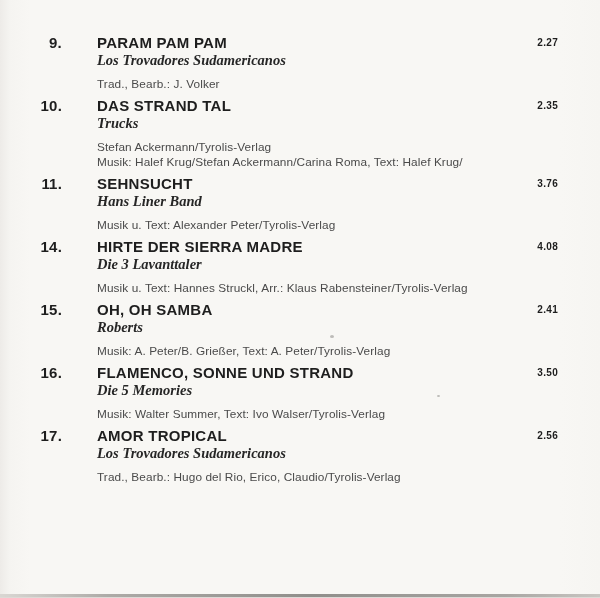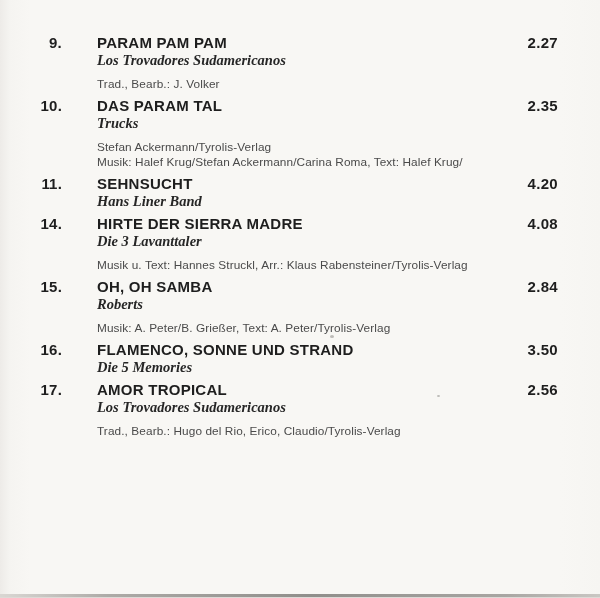--- a/index.html
+++ b/index.html
@@ -57,21 +57,21 @@
   .credits div{
     font-size:11.8px;
     line-height:15px;
     color:#4a4a4a;
     letter-spacing:.1px;
     white-space:nowrap;
   }
   .dur{
     flex:0 0 auto;
     font-weight:bold;
-    font-size:15px;
+    font-size:10px;
     line-height:19px;
     color:#1e1e1e;
     letter-spacing:.3px;
   }
   .scan-edge-bottom{
     position:absolute;
     left:0;right:0;bottom:1px;
     height:3px;
     background:linear-gradient(to right,
       #d6d3cf 0%, #a19e9a 18%, #8f8d89 35%, #7f7d79 52%,
@@ -107,37 +107,40 @@
       <div class="credits">
             <div>Trad., Bearb.: J. Volker</div>
           </div>
     </div>
     <div class="dur">2.27</div>
   </div>
 
   <div class="track">
     <div class="num">10.</div>
     <div class="main">
-      <div class="title">DAS PARAM TAL</div>
+      <div class="title">DAS STRAND TAL</div>
       <div class="artist">Trucks</div>
       <div class="credits">
             <div>Stefan Ackermann/Tyrolis-Verlag</div>
             <div>Musik: Halef Krug/Stefan Ackermann/Carina Roma, Text: Halef Krug/</div>
           </div>
     </div>
     <div class="dur">2.35</div>
   </div>
 
   <div class="track">
     <div class="num">11.</div>
     <div class="main">
       <div class="title">SEHNSUCHT</div>
       <div class="artist">Hans Liner Band</div>
+      <div class="credits">
+            <div>Musik u. Text: Alexander Peter/Tyrolis-Verlag</div>
+          </div>
     </div>
-    <div class="dur">4.20</div>
+    <div class="dur">3.76</div>
   </div>
 
 
 
   <div class="track">
     <div class="num">14.</div>
     <div class="main">
       <div class="title">HIRTE DER SIERRA MADRE</div>
       <div class="artist">Die 3 Lavanttaler</div>
       <div class="credits">
@@ -149,28 +152,31 @@
 
   <div class="track">
     <div class="num">15.</div>
     <div class="main">
       <div class="title">OH, OH SAMBA</div>
       <div class="artist">Roberts</div>
       <div class="credits">
             <div>Musik: A. Peter/B. Grießer, Text: A. Peter/Tyrolis-Verlag</div>
           </div>
     </div>
-    <div class="dur">2.84</div>
+    <div class="dur">2.41</div>
   </div>
 
   <div class="track">
     <div class="num">16.</div>
     <div class="main">
       <div class="title">FLAMENCO, SONNE UND STRAND</div>
       <div class="artist">Die 5 Memories</div>
+      <div class="credits">
+            <div>Musik: Walter Summer, Text: Ivo Walser/Tyrolis-Verlag</div>
+          </div>
     </div>
     <div class="dur">3.50</div>
   </div>
 
   <div class="track">
     <div class="num">17.</div>
     <div class="main">
       <div class="title">AMOR TROPICAL</div>
       <div class="artist">Los Trovadores Sudamericanos</div>
       <div class="credits">

